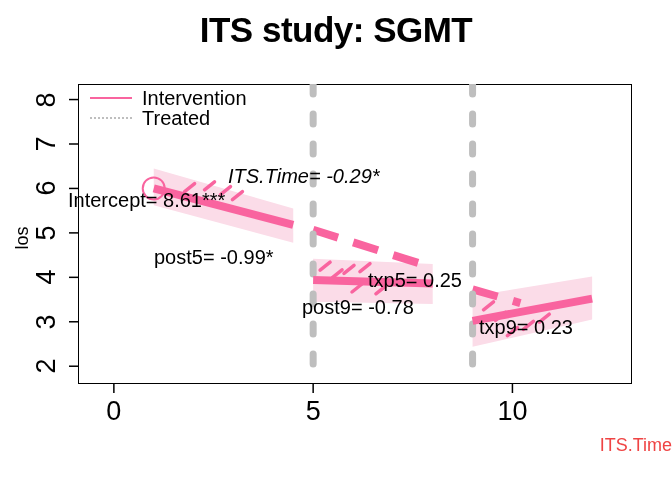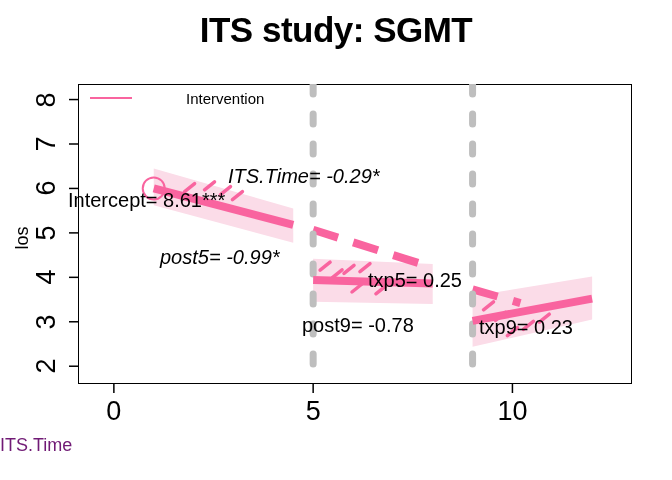--- a/index.html
+++ b/index.html
@@ -67,23 +67,23 @@
     font-size: 18px;
     color: #000000;
     transform: translate(-50%, -50%) rotate(-90deg);
     white-space: nowrap;
   }
   #xlab {
     position: absolute;
     left: 0;
     top: 435px;
     width: 672px;
-    text-align: left;
+    text-align: right;
     font-size: 18px;
-    color: #701a75;
+    color: #ef4444;
     white-space: nowrap;
   }
   .annot {
     position: absolute;
     font-size: 20px;
     color: #000000;
     white-space: nowrap;
     line-height: 1;
   }
   #legend {
@@ -97,24 +97,23 @@
     align-items: center;
     height: 20px;
   }
   .legend-key {
     width: 42px;
     height: 2px;
     margin-right: 10px;
     flex: 0 0 auto;
   }
   .legend-label {
-    font-size: 15px;
-    color: #000000;
-    white-space: nowrap;
-    margin-left: 44px;
+    font-size: 20px;
+    color: #000000;
+    white-space: nowrap;
   }
 </style>
 </head>
 <body>
 
 <div id="root">
 
   <div id="chart-title">ITS study: SGMT</div>
 
   <div id="plot-frame"></div>
@@ -181,24 +180,28 @@
     </div>
 
   <div id="ylab">los</div>
   <div id="xlab">ITS.Time</div>
 
   <div id="legend">
       <div class="legend-row">
         <div class="legend-key" style="background: rgb(249, 100, 159); height: 2px;"></div>
         <span class="legend-label">Intervention</span>
       </div>
+      <div class="legend-row">
+        <div class="legend-key" style="height: 0px; border-top: 2px dotted rgb(190, 190, 190);"></div>
+        <span class="legend-label">Treated</span>
+      </div>
     </div>
 
   <div id="annot-layer">
       <div class="annot" style="left: 68px; top: 190px;">Intercept= 8.61***</div>
       <div class="annot" style="left: 228px; top: 166px; font-style: italic;">ITS.Time= -0.29*</div>
-      <div class="annot" style="left: 160px; top: 247px; font-style: italic;">post5= -0.99*</div>
+      <div class="annot" style="left: 154px; top: 247px;">post5= -0.99*</div>
       <div class="annot" style="left: 368px; top: 270px;">txp5= 0.25</div>
-      <div class="annot" style="left: 302px; top: 315px;">post9= -0.78</div>
+      <div class="annot" style="left: 302px; top: 297px;">post9= -0.78</div>
       <div class="annot" style="left: 479px; top: 317px;">txp9= 0.23</div>
     </div>
 
 </div>
 
 </body></html>

